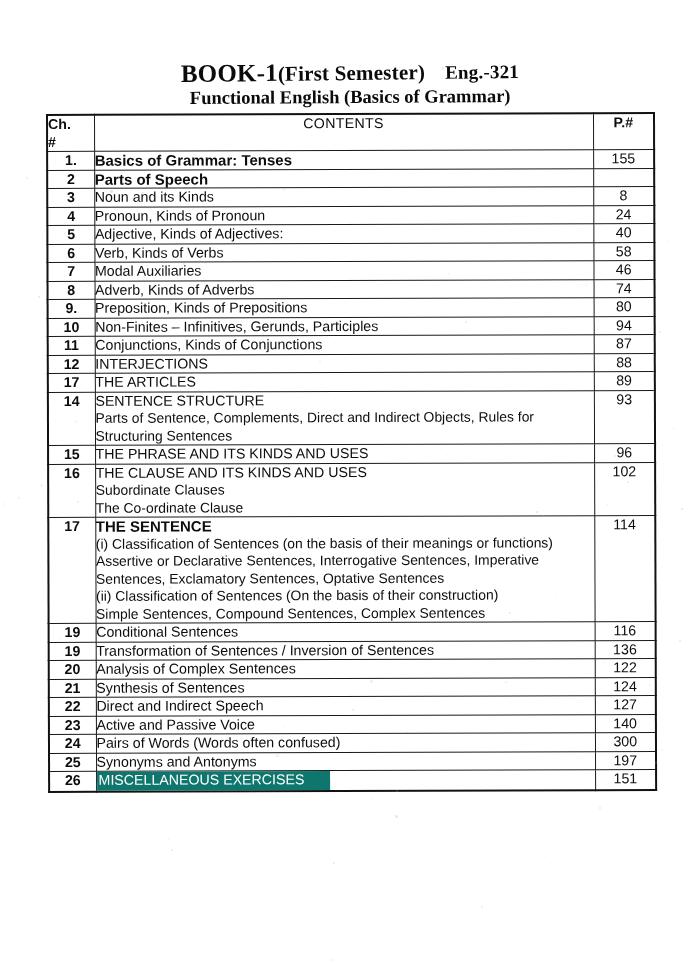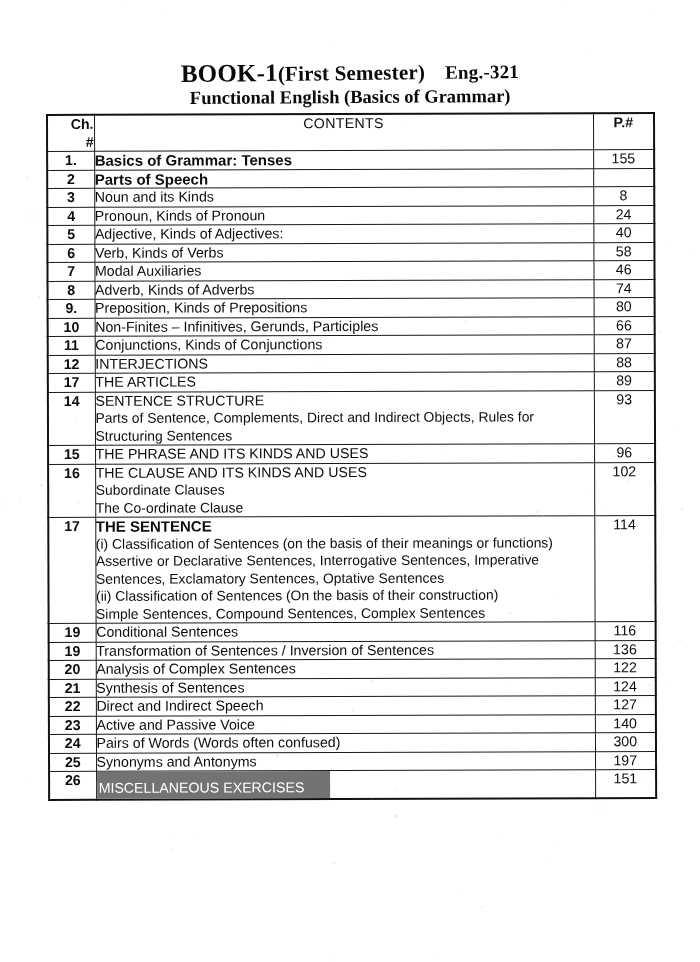--- a/index.html
+++ b/index.html
@@ -98,21 +98,21 @@
   table.toc td {
     padding: 0;
     vertical-align: top;
     font-size: 14.2px;
     line-height: 17.5px;
     color: #0d0d0d;
   }
 
   
   .hdr-ch {
-    text-align: right;
+    text-align: left;
     font-weight: bold;
     font-size: 14.5px;
     line-height: 15px;
     padding: 3px 0 4px 0;
   }
   .hdr-contents {
     text-align: center;
     font-weight: normal;
     font-size: 16px;
     padding-top: 14px;
@@ -142,23 +142,23 @@
     vertical-align: bottom;
   }
   td.body .t-main { white-space: nowrap; }
   td.body.bold .t-main { font-weight: bold; font-size: 15px; }
   td.body .t-sub {
     display: block;
     font-size: 13.9px;
     line-height: 17.5px;
   }
   .hl {
-    background: #737373;
+    background: #0f766e;
     color: #ffffff;
-    padding: 8px 26px 1px 2px;
+    padding: 0 26px 1px 2px;
     display: inline-block;
   }
 </style>
 </head>
 <body>
 
 <div class="title-block">
   <div class="title-main">
     <span>BOOK-1</span><span class="semester">(First Semester)</span><span class="code">Eng.-321</span>
   </div>
@@ -244,21 +244,21 @@
           <td class="body">
             <div class="t-main">Preposition, Kinds of Prepositions</div>
           </td>
           <td class="pg">80</td>
         </tr>
         <tr>
           <td class="ch">10</td>
           <td class="body">
             <div class="t-main">Non-Finites – Infinitives, Gerunds, Participles</div>
           </td>
-          <td class="pg">66</td>
+          <td class="pg">94</td>
         </tr>
         <tr>
           <td class="ch">11</td>
           <td class="body">
             <div class="t-main">Conjunctions, Kinds of Conjunctions</div>
           </td>
           <td class="pg">87</td>
         </tr>
         <tr>
           <td class="ch">12</td>

